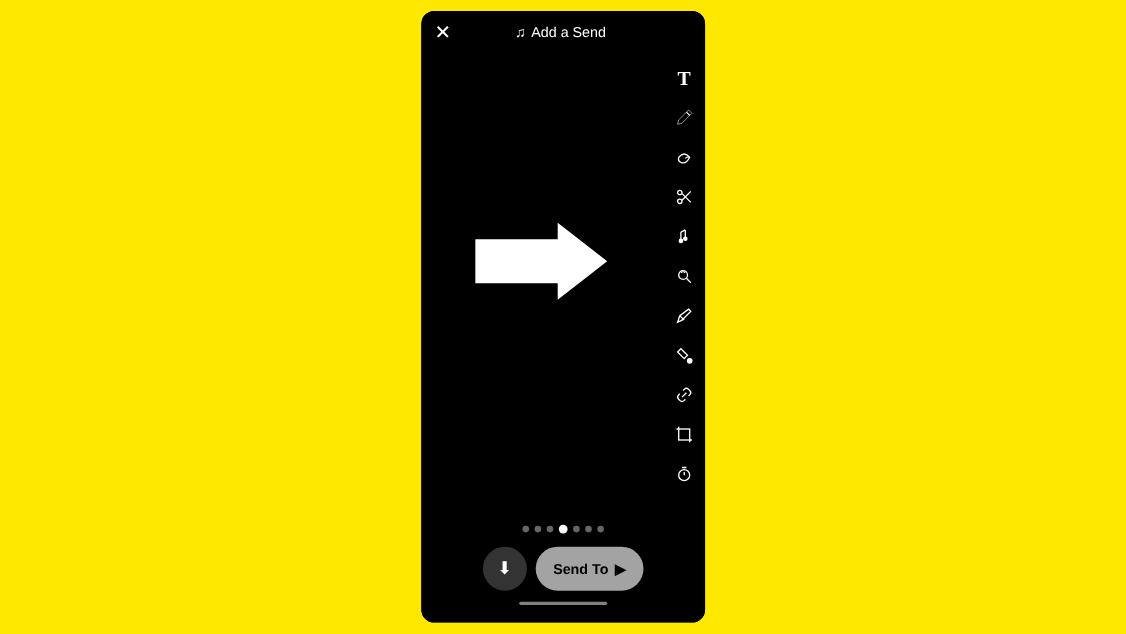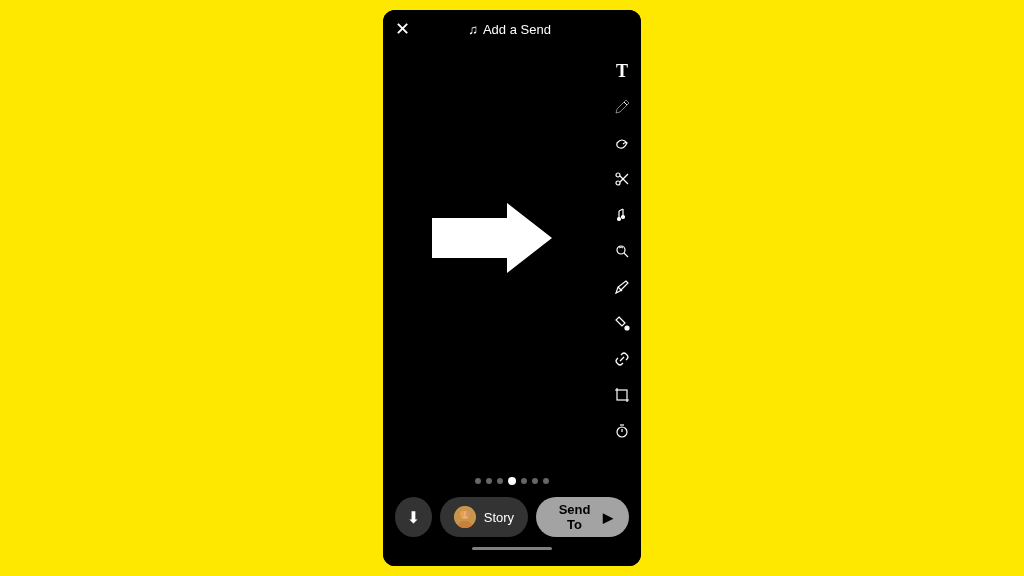--- a/index.html
+++ b/index.html
@@ -294,32 +294,20 @@
       <div class="dot"></div>
       <div class="dot active"></div>
       <div class="dot"></div>
       <div class="dot"></div>
       <div class="dot"></div>
     </div>
     <div class="bottom-actions">
       <button class="download-btn">
         <span>⬇</span>
       </button>
-      <button class="story-btn">
-        <div class="story-avatar">
-          <svg width="22" height="22" viewBox="0 0 22 22">
-            <circle cx="11" cy="11" r="11" fill="#c8964a"></circle>
-            <ellipse cx="11" cy="9" rx="4" ry="4" fill="#e8b06a"></ellipse>
-            <ellipse cx="11" cy="20" rx="7" ry="5" fill="#c8803a"></ellipse>
-            <ellipse cx="8" cy="8" rx="2" ry="3" fill="#e8a050"></ellipse>
-            <ellipse cx="14" cy="8" rx="2" ry="3" fill="#d8906a"></ellipse>
-          </svg>
-        </div>
-        <span>Story</span>
-      </button>
       <button class="send-to-btn">
         <span>Send To</span>
         <span>▶</span>
       </button>
     </div>
     <div class="home-indicator"></div>
   </div>
 </div>
 
 </body></html>

